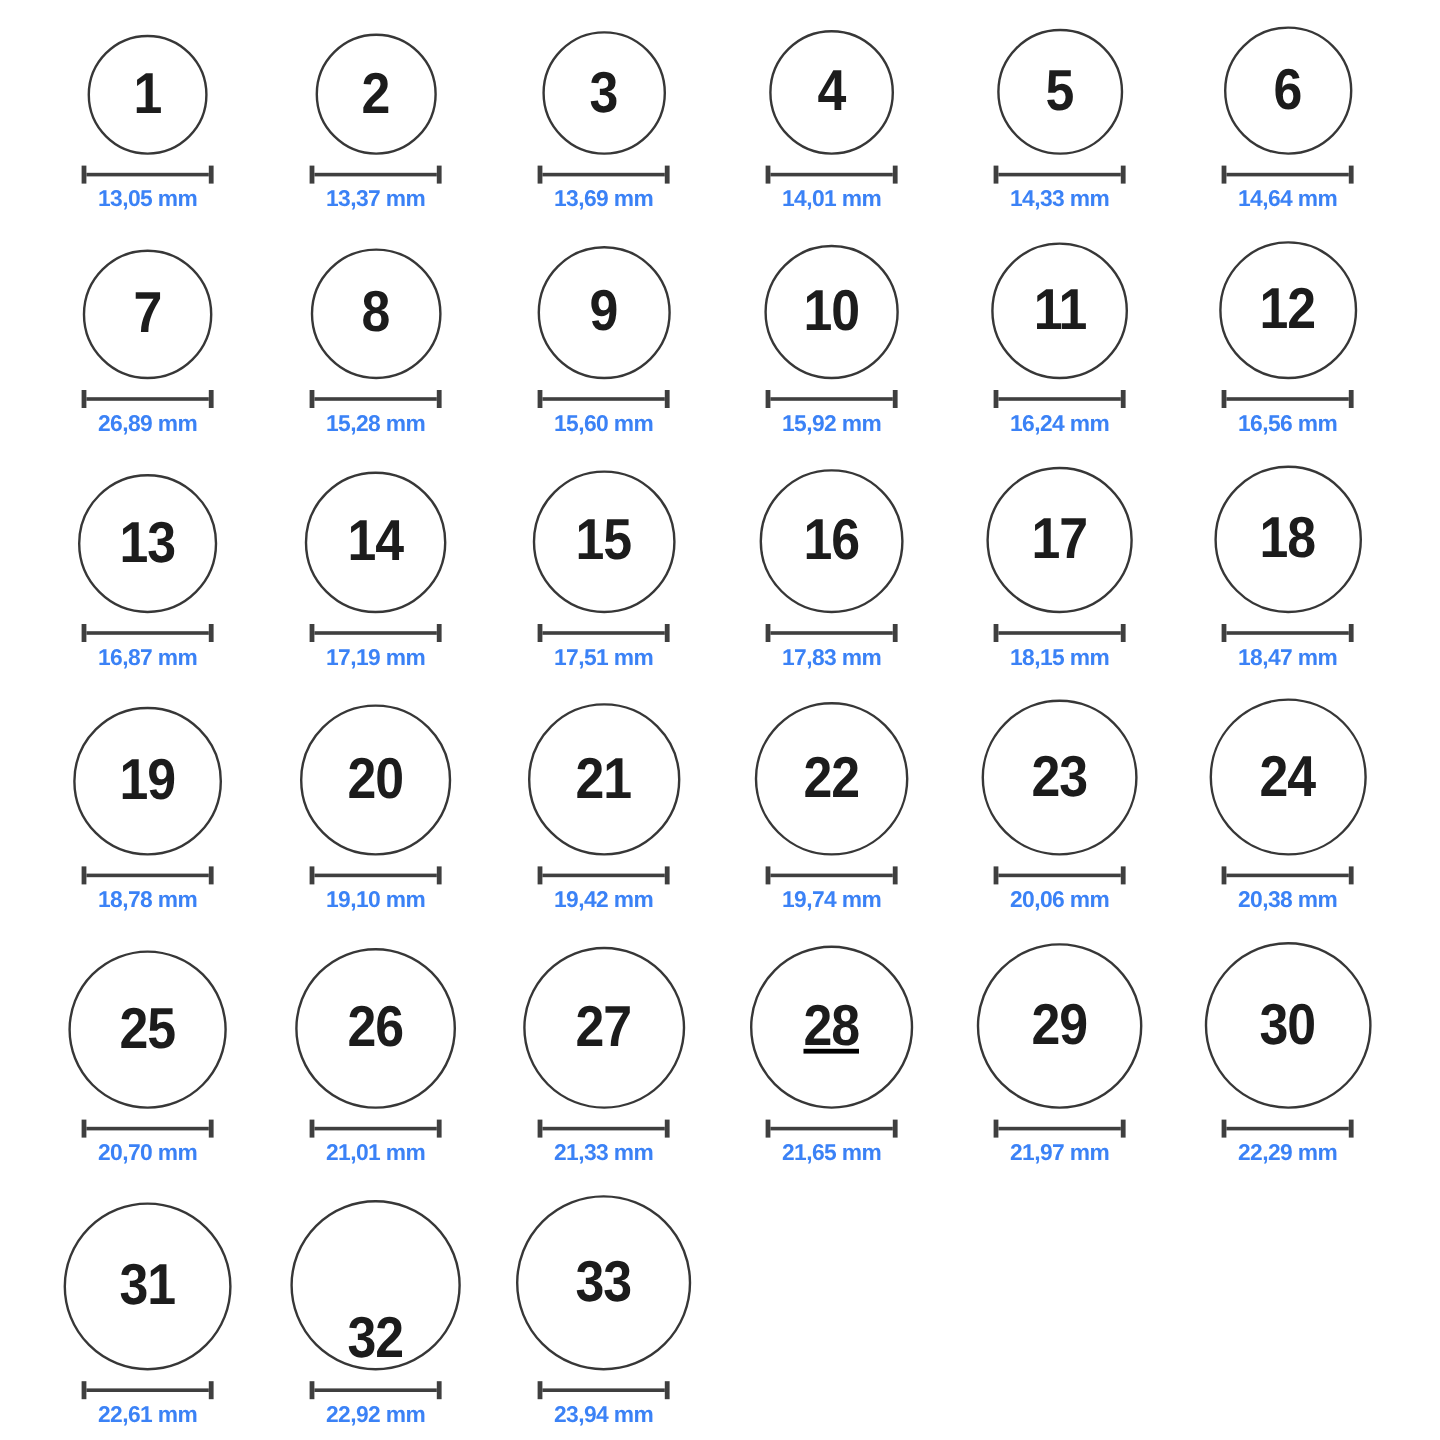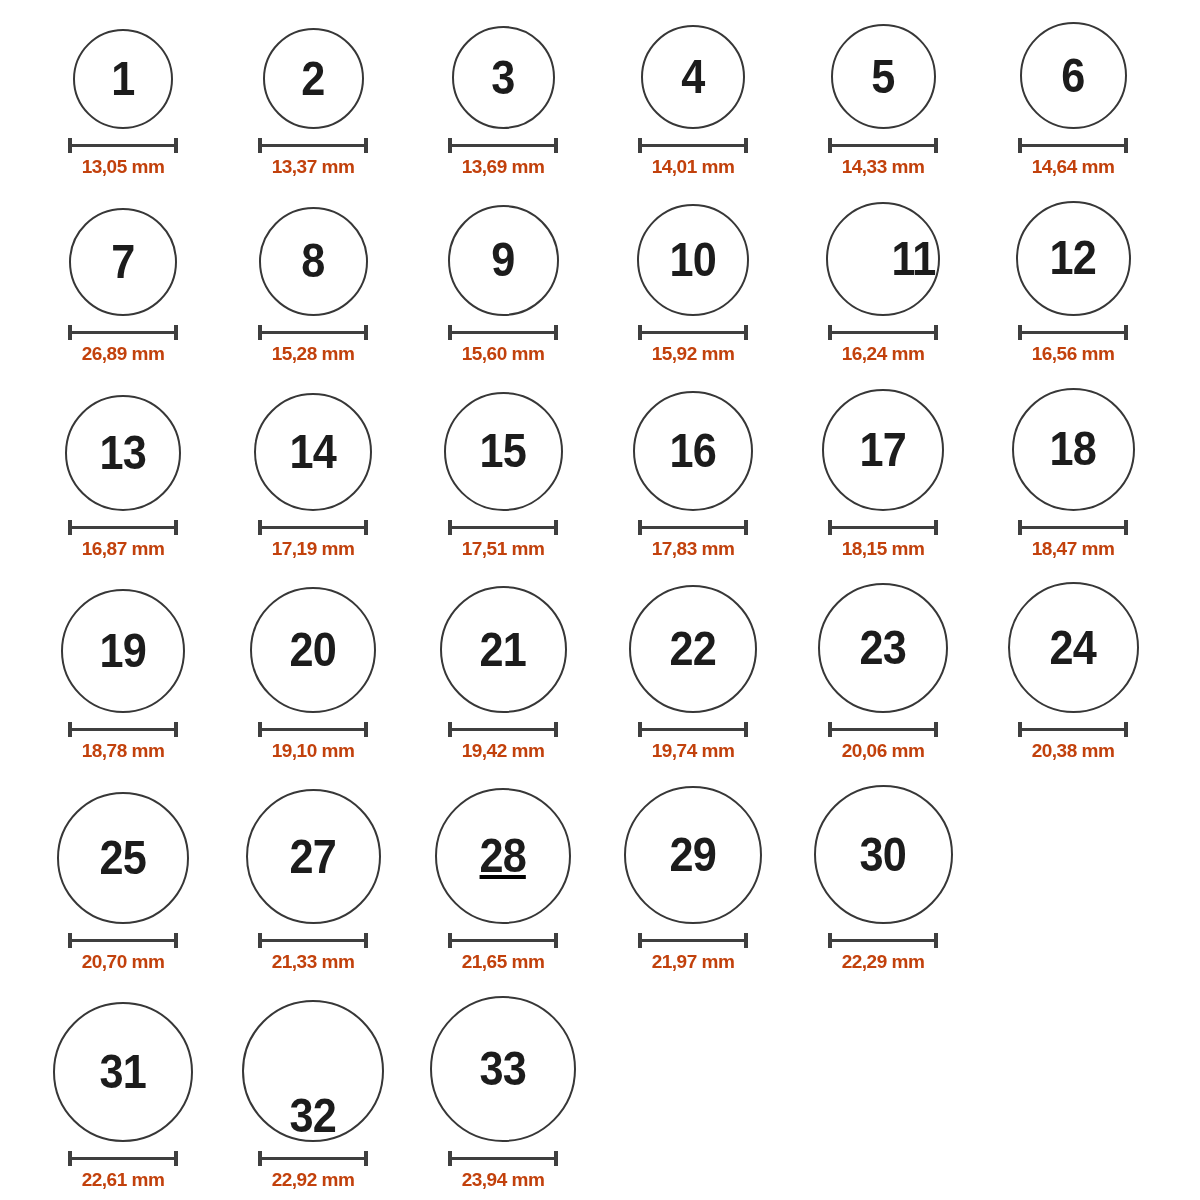--- a/index.html
+++ b/index.html
@@ -55,21 +55,21 @@
     margin-top: 9px;
     border-left: 4px solid #3f3f3f;
     border-right: 4px solid #3f3f3f;
     background: linear-gradient(#3f3f3f, #3f3f3f) center / 100% 3px no-repeat;
   }
   .mm-label {
     margin-top: 3px;
     font-weight: bold;
     font-size: 19px;
     letter-spacing: -0.5px;
-    color: #c2410c;
+    color: #3b82f6;
     line-height: 1.2;
     white-space: nowrap;
   }
 </style>
 </head>
 <body>
 
 <div class="chart">
   <div id="rows">
       <div class="row">
@@ -139,21 +139,21 @@
           <div class="mm-label">15,60 mm</div>
         </div>
         <div class="cell">
           <div class="circle" style="width: 112px; height: 112px;">
             <span class="num">10</span>
           </div>
           <div class="dimline"></div>
           <div class="mm-label">15,92 mm</div>
         </div>
         <div class="cell">
-          <div class="circle" style="width: 114px; height: 114px; justify-content: flex-end;">
+          <div class="circle" style="width: 114px; height: 114px;">
             <span class="num">11</span>
           </div>
           <div class="dimline"></div>
           <div class="mm-label">16,24 mm</div>
         </div>
         <div class="cell">
           <div class="circle" style="width: 115px; height: 115px;">
             <span class="num">12</span>
           </div>
           <div class="dimline"></div>
@@ -248,20 +248,27 @@
           <div class="mm-label">20,38 mm</div>
         </div>
       </div>
       <div class="row">
         <div class="cell">
           <div class="circle" style="width: 132px; height: 132px;">
             <span class="num">25</span>
           </div>
           <div class="dimline"></div>
           <div class="mm-label">20,70 mm</div>
+        </div>
+        <div class="cell">
+          <div class="circle" style="width: 134px; height: 134px;">
+            <span class="num">26</span>
+          </div>
+          <div class="dimline"></div>
+          <div class="mm-label">21,01 mm</div>
         </div>
         <div class="cell">
           <div class="circle" style="width: 135px; height: 135px;">
             <span class="num">27</span>
           </div>
           <div class="dimline"></div>
           <div class="mm-label">21,33 mm</div>
         </div>
         <div class="cell">
           <div class="circle" style="width: 136px; height: 136px; text-decoration: underline;">

